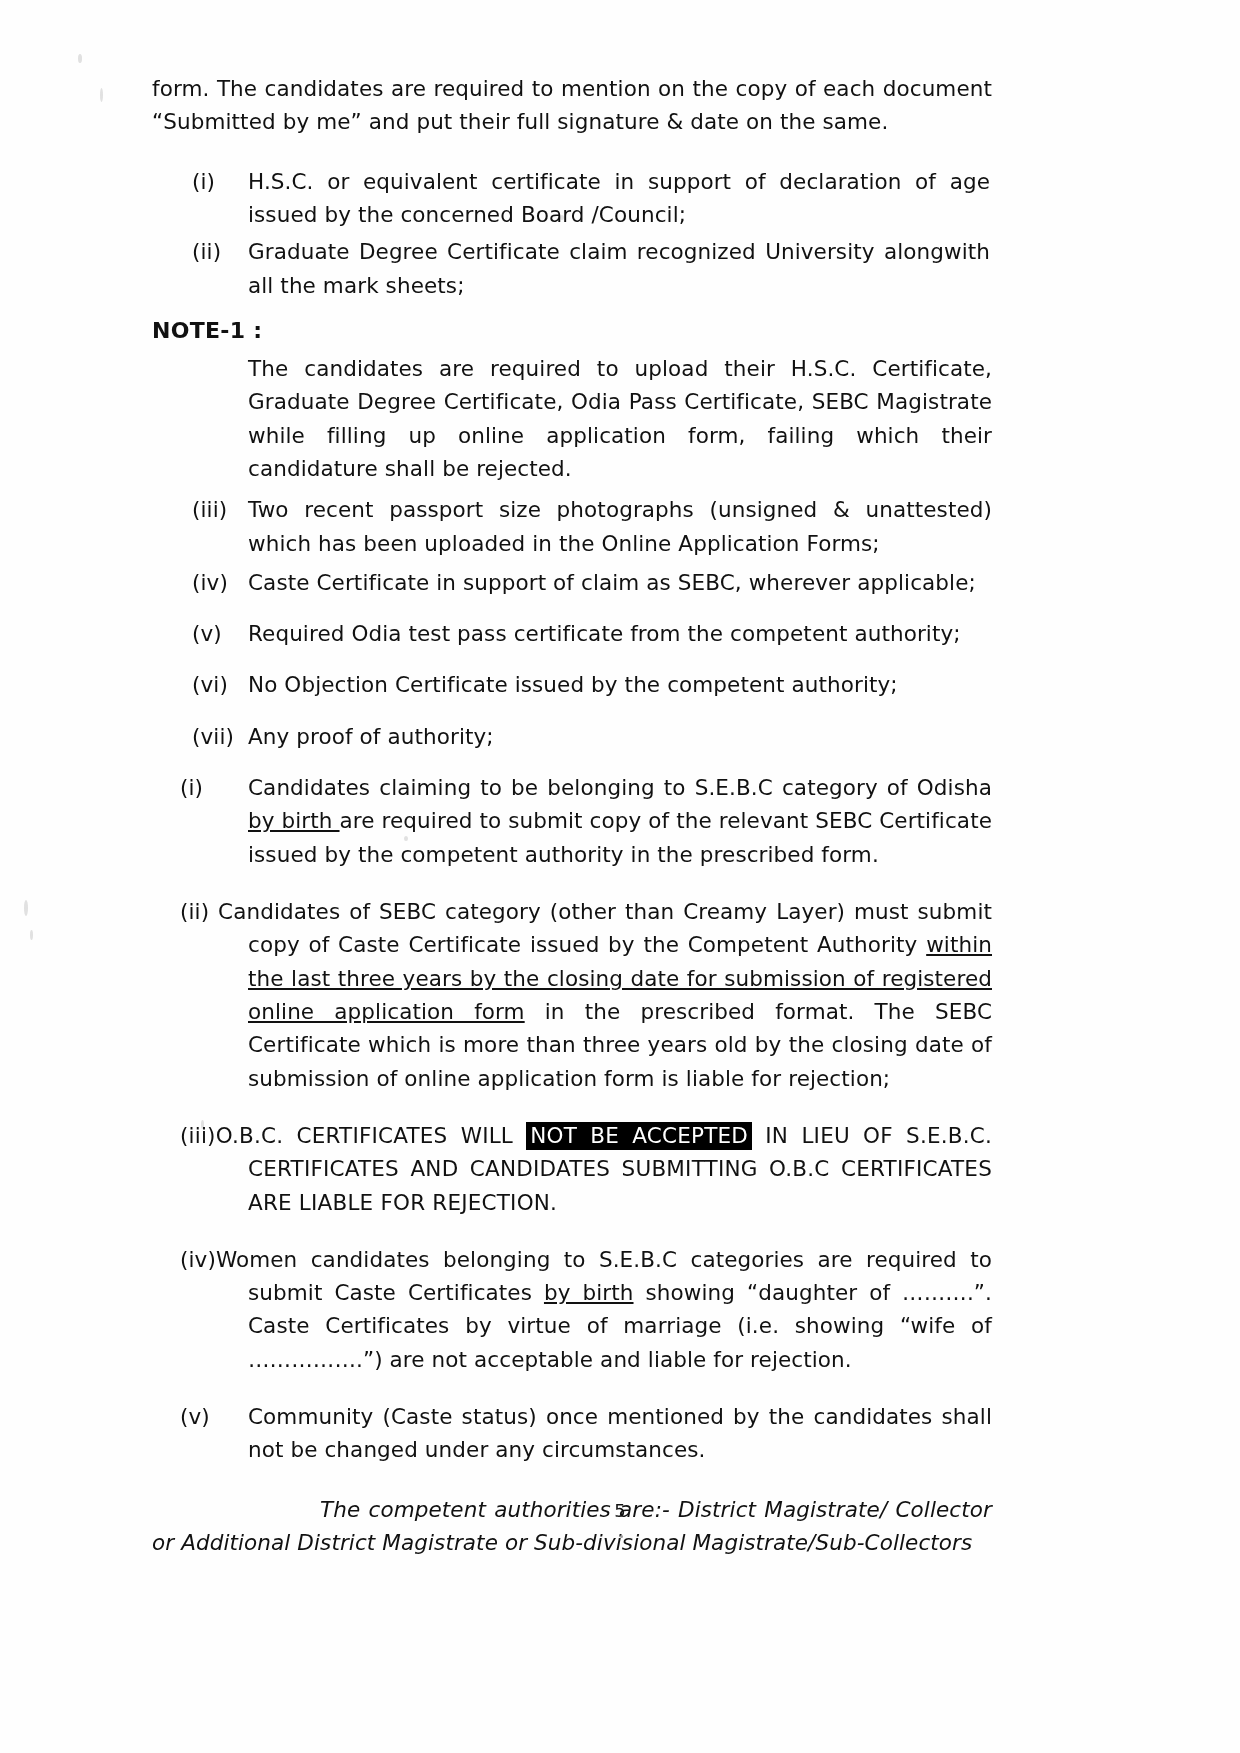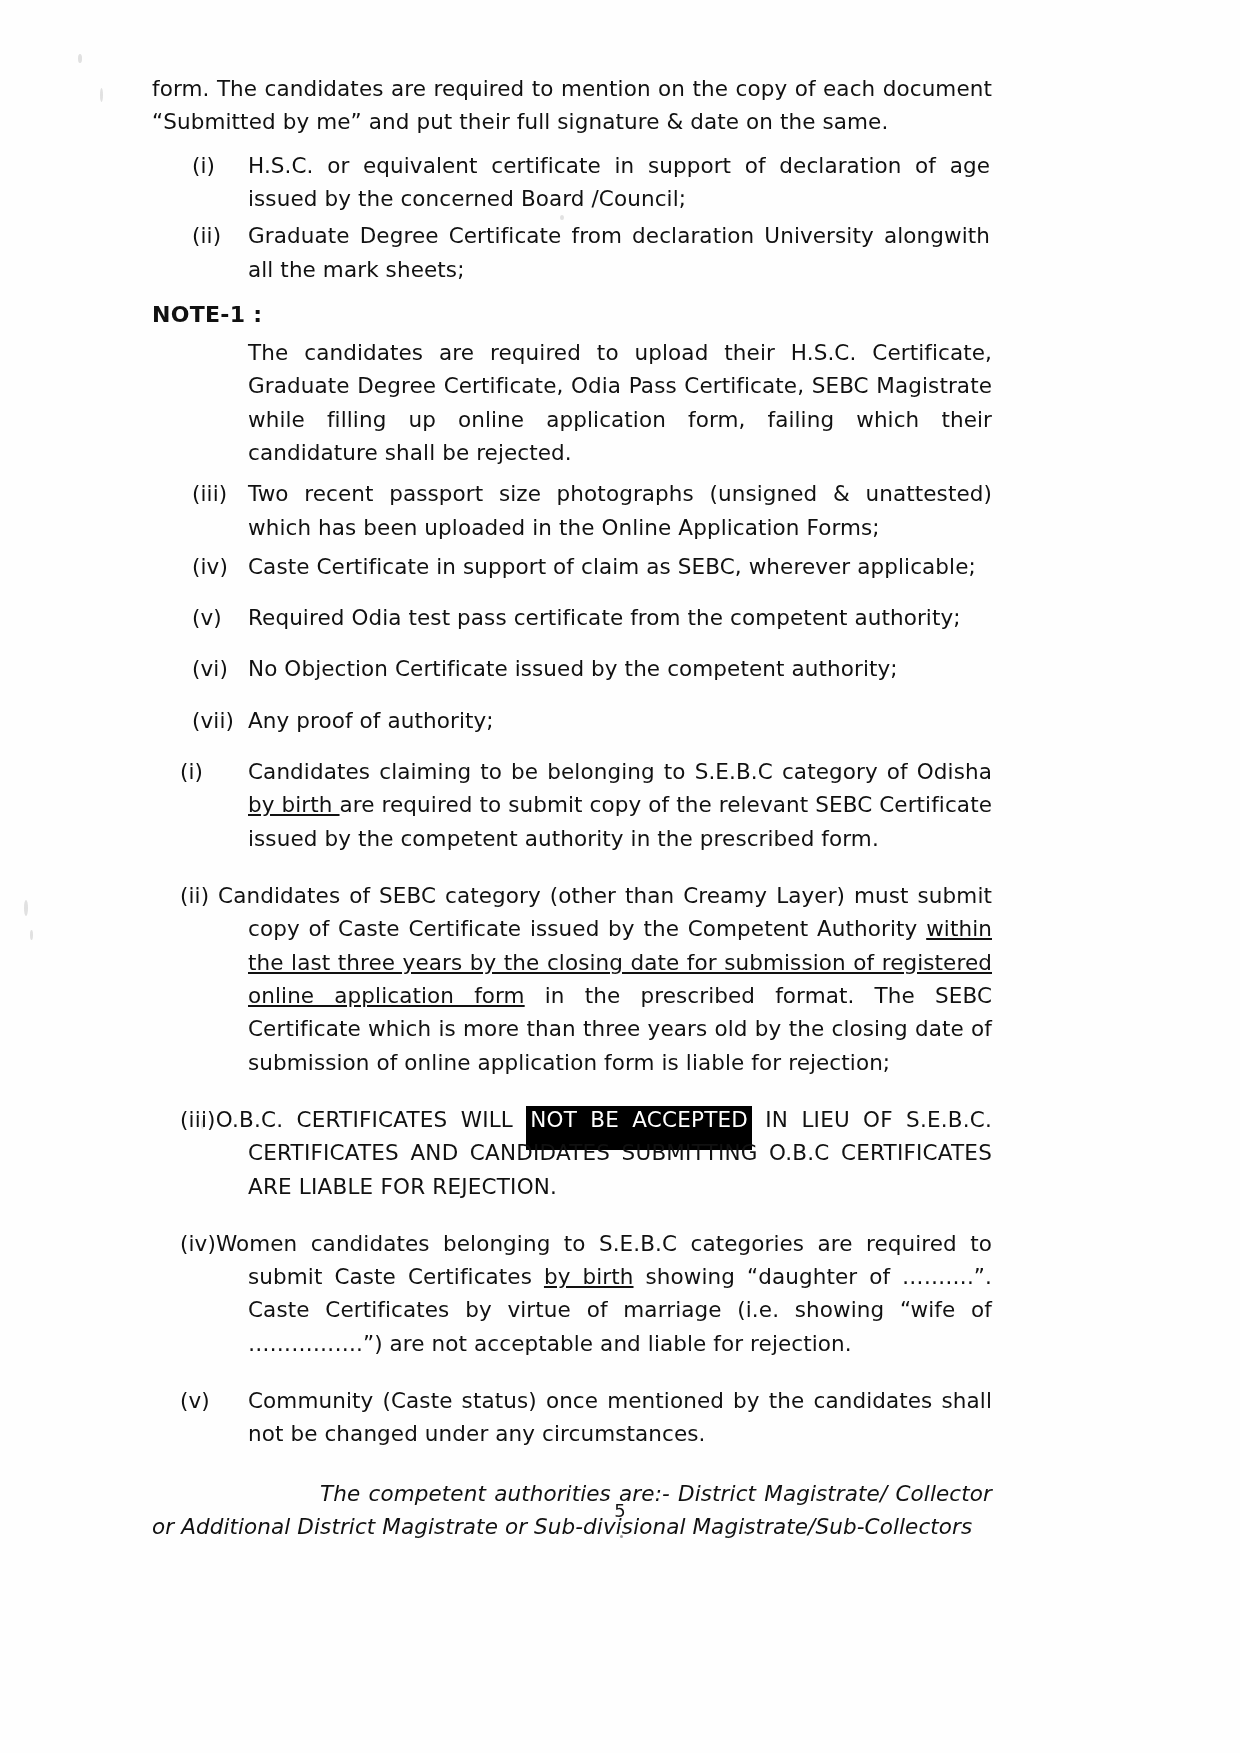--- a/index.html
+++ b/index.html
@@ -36,21 +36,21 @@
     line-height: 1.55;
     letter-spacing: .1px;
   }
   .para {
     text-align: justify;
     text-justify: inter-word;
     margin: 0 0 6px 0;
   }
   
   .intro {
-    margin-bottom: 10px;
+    margin-bottom: 26px;
   }
   
   .row {
     display: flex;
     align-items: flex-start;
     margin-bottom: 4px;
   }
   .row .marker {
     flex: 0 0 auto;
     text-align: left;
@@ -98,21 +98,21 @@
     text-justify: inter-word;
     margin-bottom: 24px;
     padding-left: 68px;
     text-indent: -68px;
   }
 
   u.ul { text-decoration: underline; text-underline-offset: 2px; }
   .hl {
     background: #000000;
     color: #ffffff;
-    padding: 1px 4px 18px 4px;
+    padding: 1px 4px 2px 4px;
   }
   .caps { letter-spacing: .2px; }
 
   .closing {
     margin-top: 26px;
     text-align: justify;
     text-justify: inter-word;
     font-style: italic;
   }
   .closing .first-line-indent { display: inline-block; width: 168px; }
@@ -152,21 +152,21 @@
 
     <p class="para intro">form.   The candidates are required to mention on the copy of each document “Submitted by me” and put their full signature &amp; date on the same.</p>
 
     <div class="list-a">
       <div class="row">
         <span class="marker">(i)</span>
         <span class="body">H.S.C. or equivalent certificate in support of declaration of age issued by the concerned Board /Council;</span>
       </div>
       <div class="row">
         <span class="marker">(ii)</span>
-        <span class="body">Graduate Degree Certificate from declaration University alongwith all the mark sheets;</span>
+        <span class="body">Graduate Degree Certificate claim recognized University alongwith all the mark sheets;</span>
       </div>
     </div>
 
     <div class="note-head">NOTE-1 :</div>
     <div class="note-body">The candidates are required to upload their H.S.C. Certificate, Graduate Degree Certificate, Odia Pass Certificate, SEBC Magistrate while filling up online application form, failing which their candidature shall be rejected.</div>
 
     <div class="list-b">
       <div class="row tight">
         <span class="marker">(iii)</span>
         <span class="body">Two recent passport size photographs (unsigned &amp; unattested) which has been uploaded in the Online Application Forms;</span>

